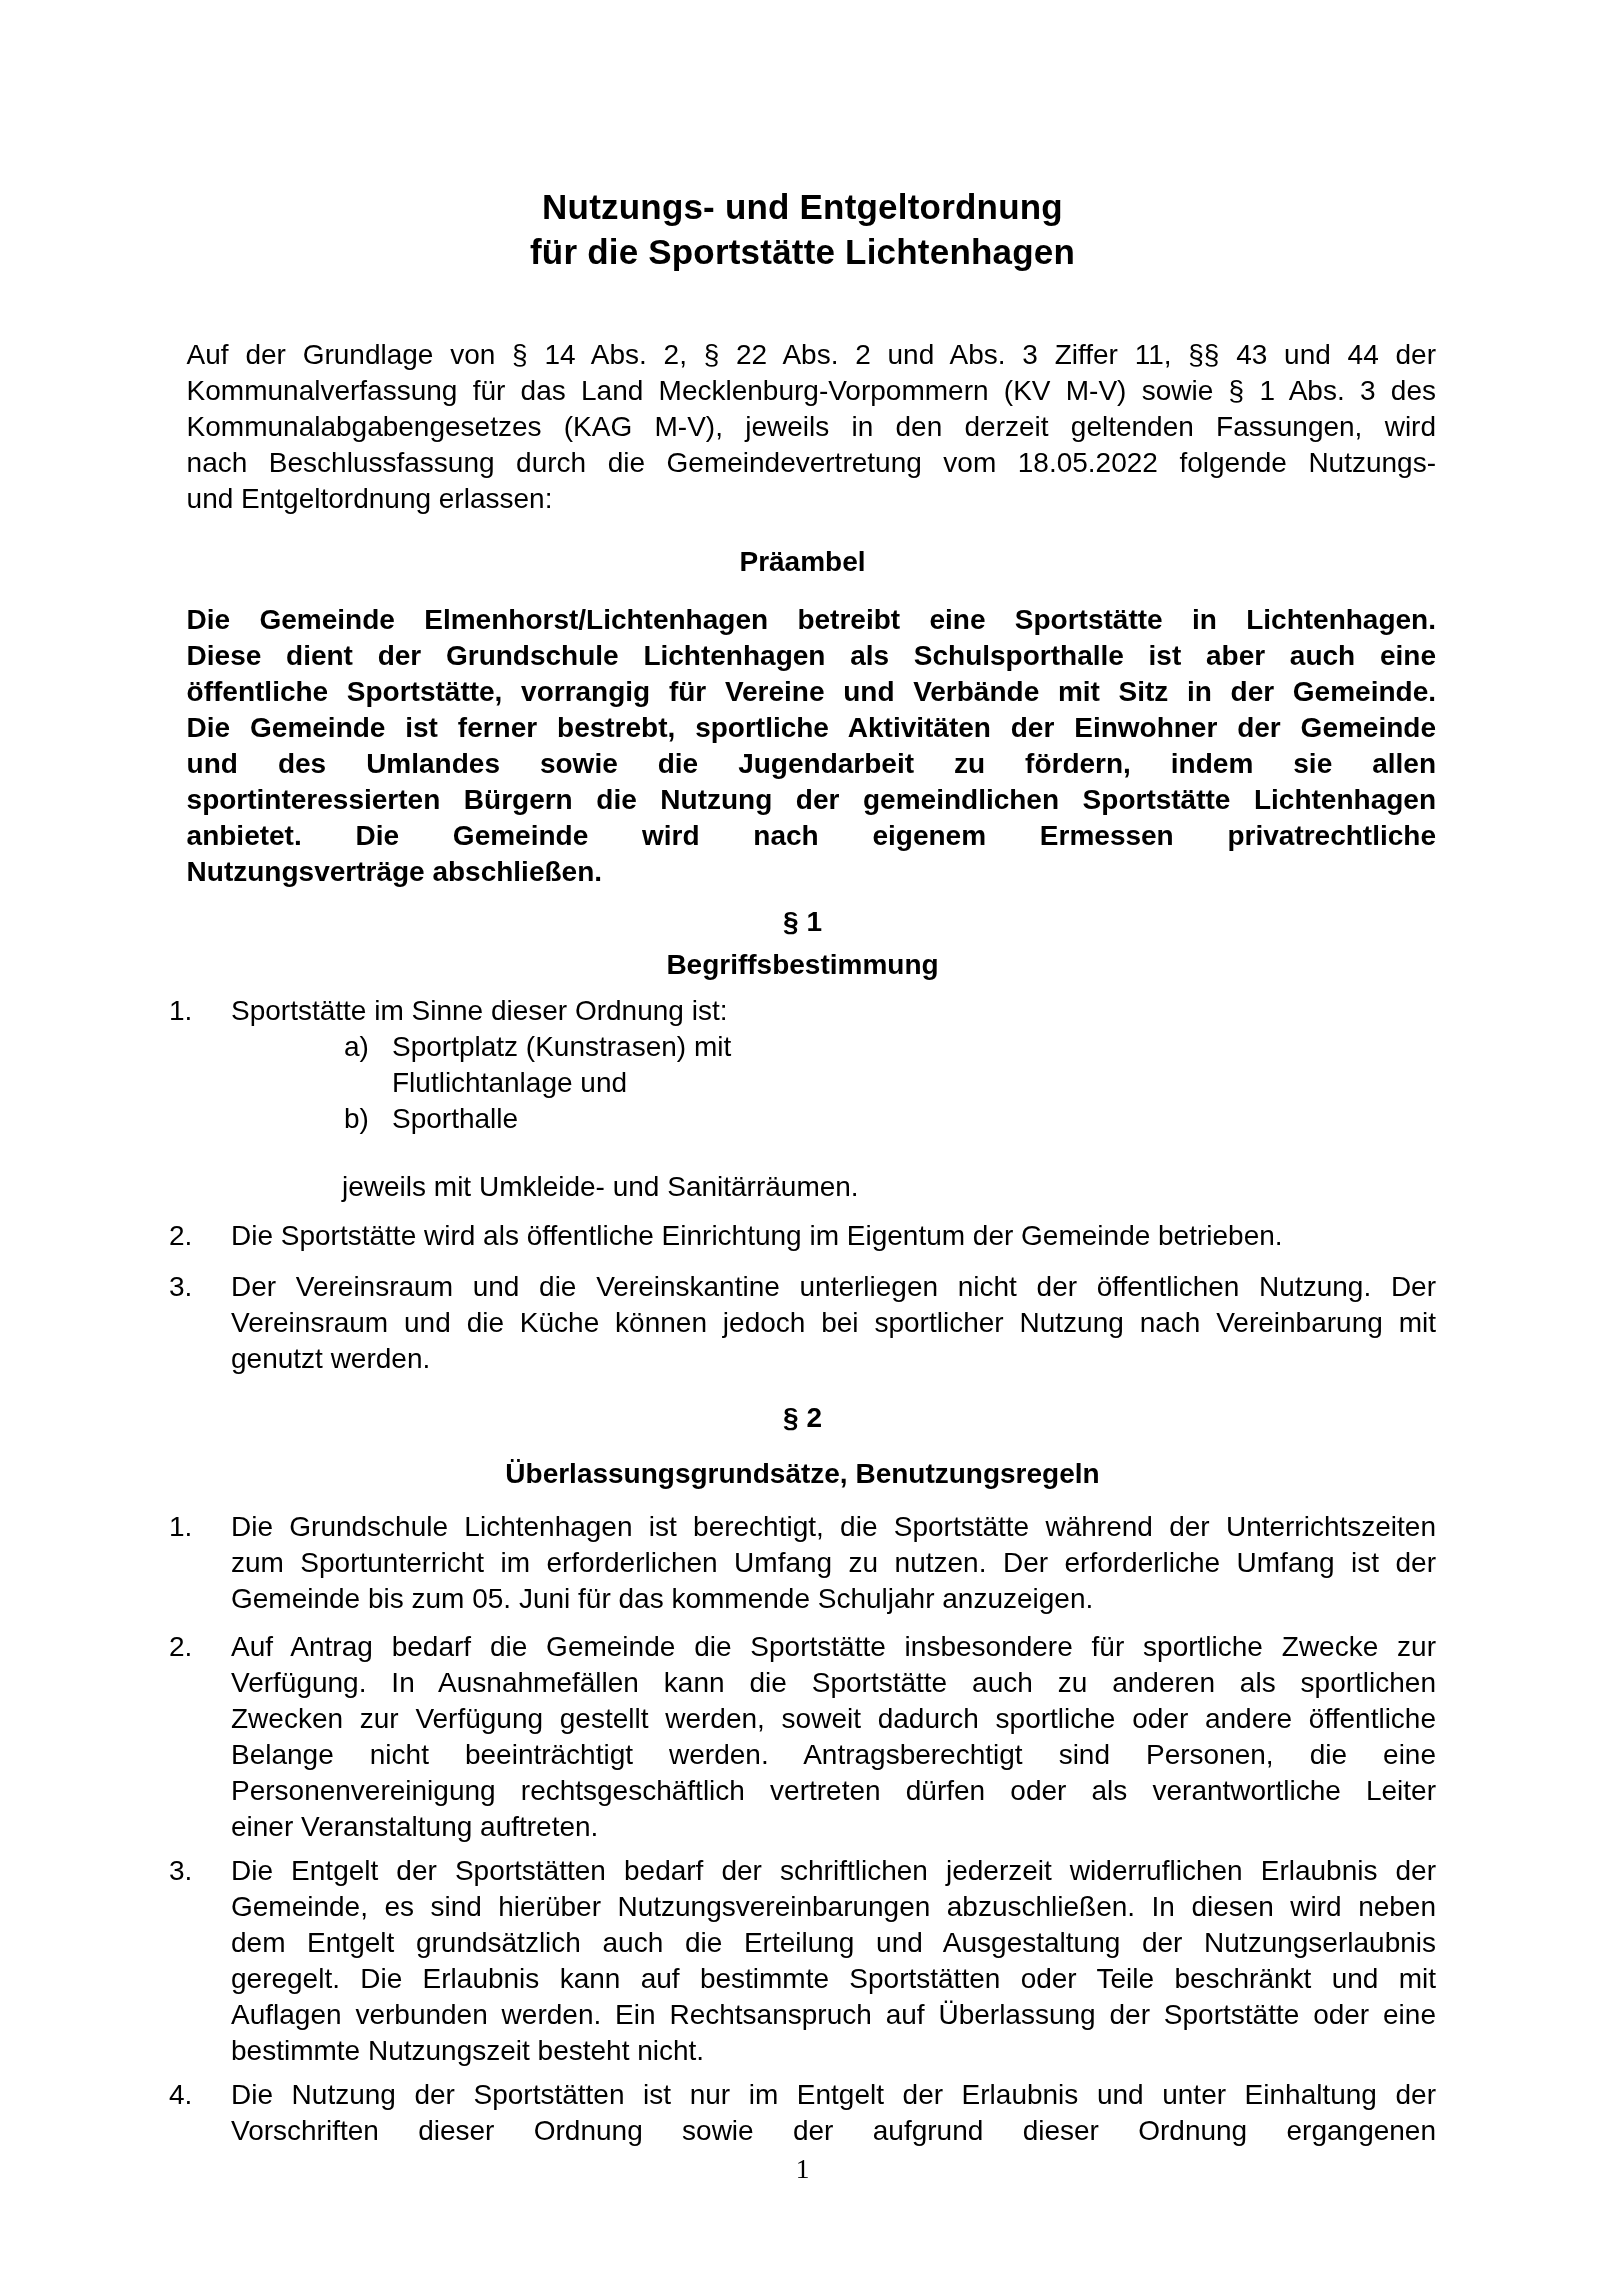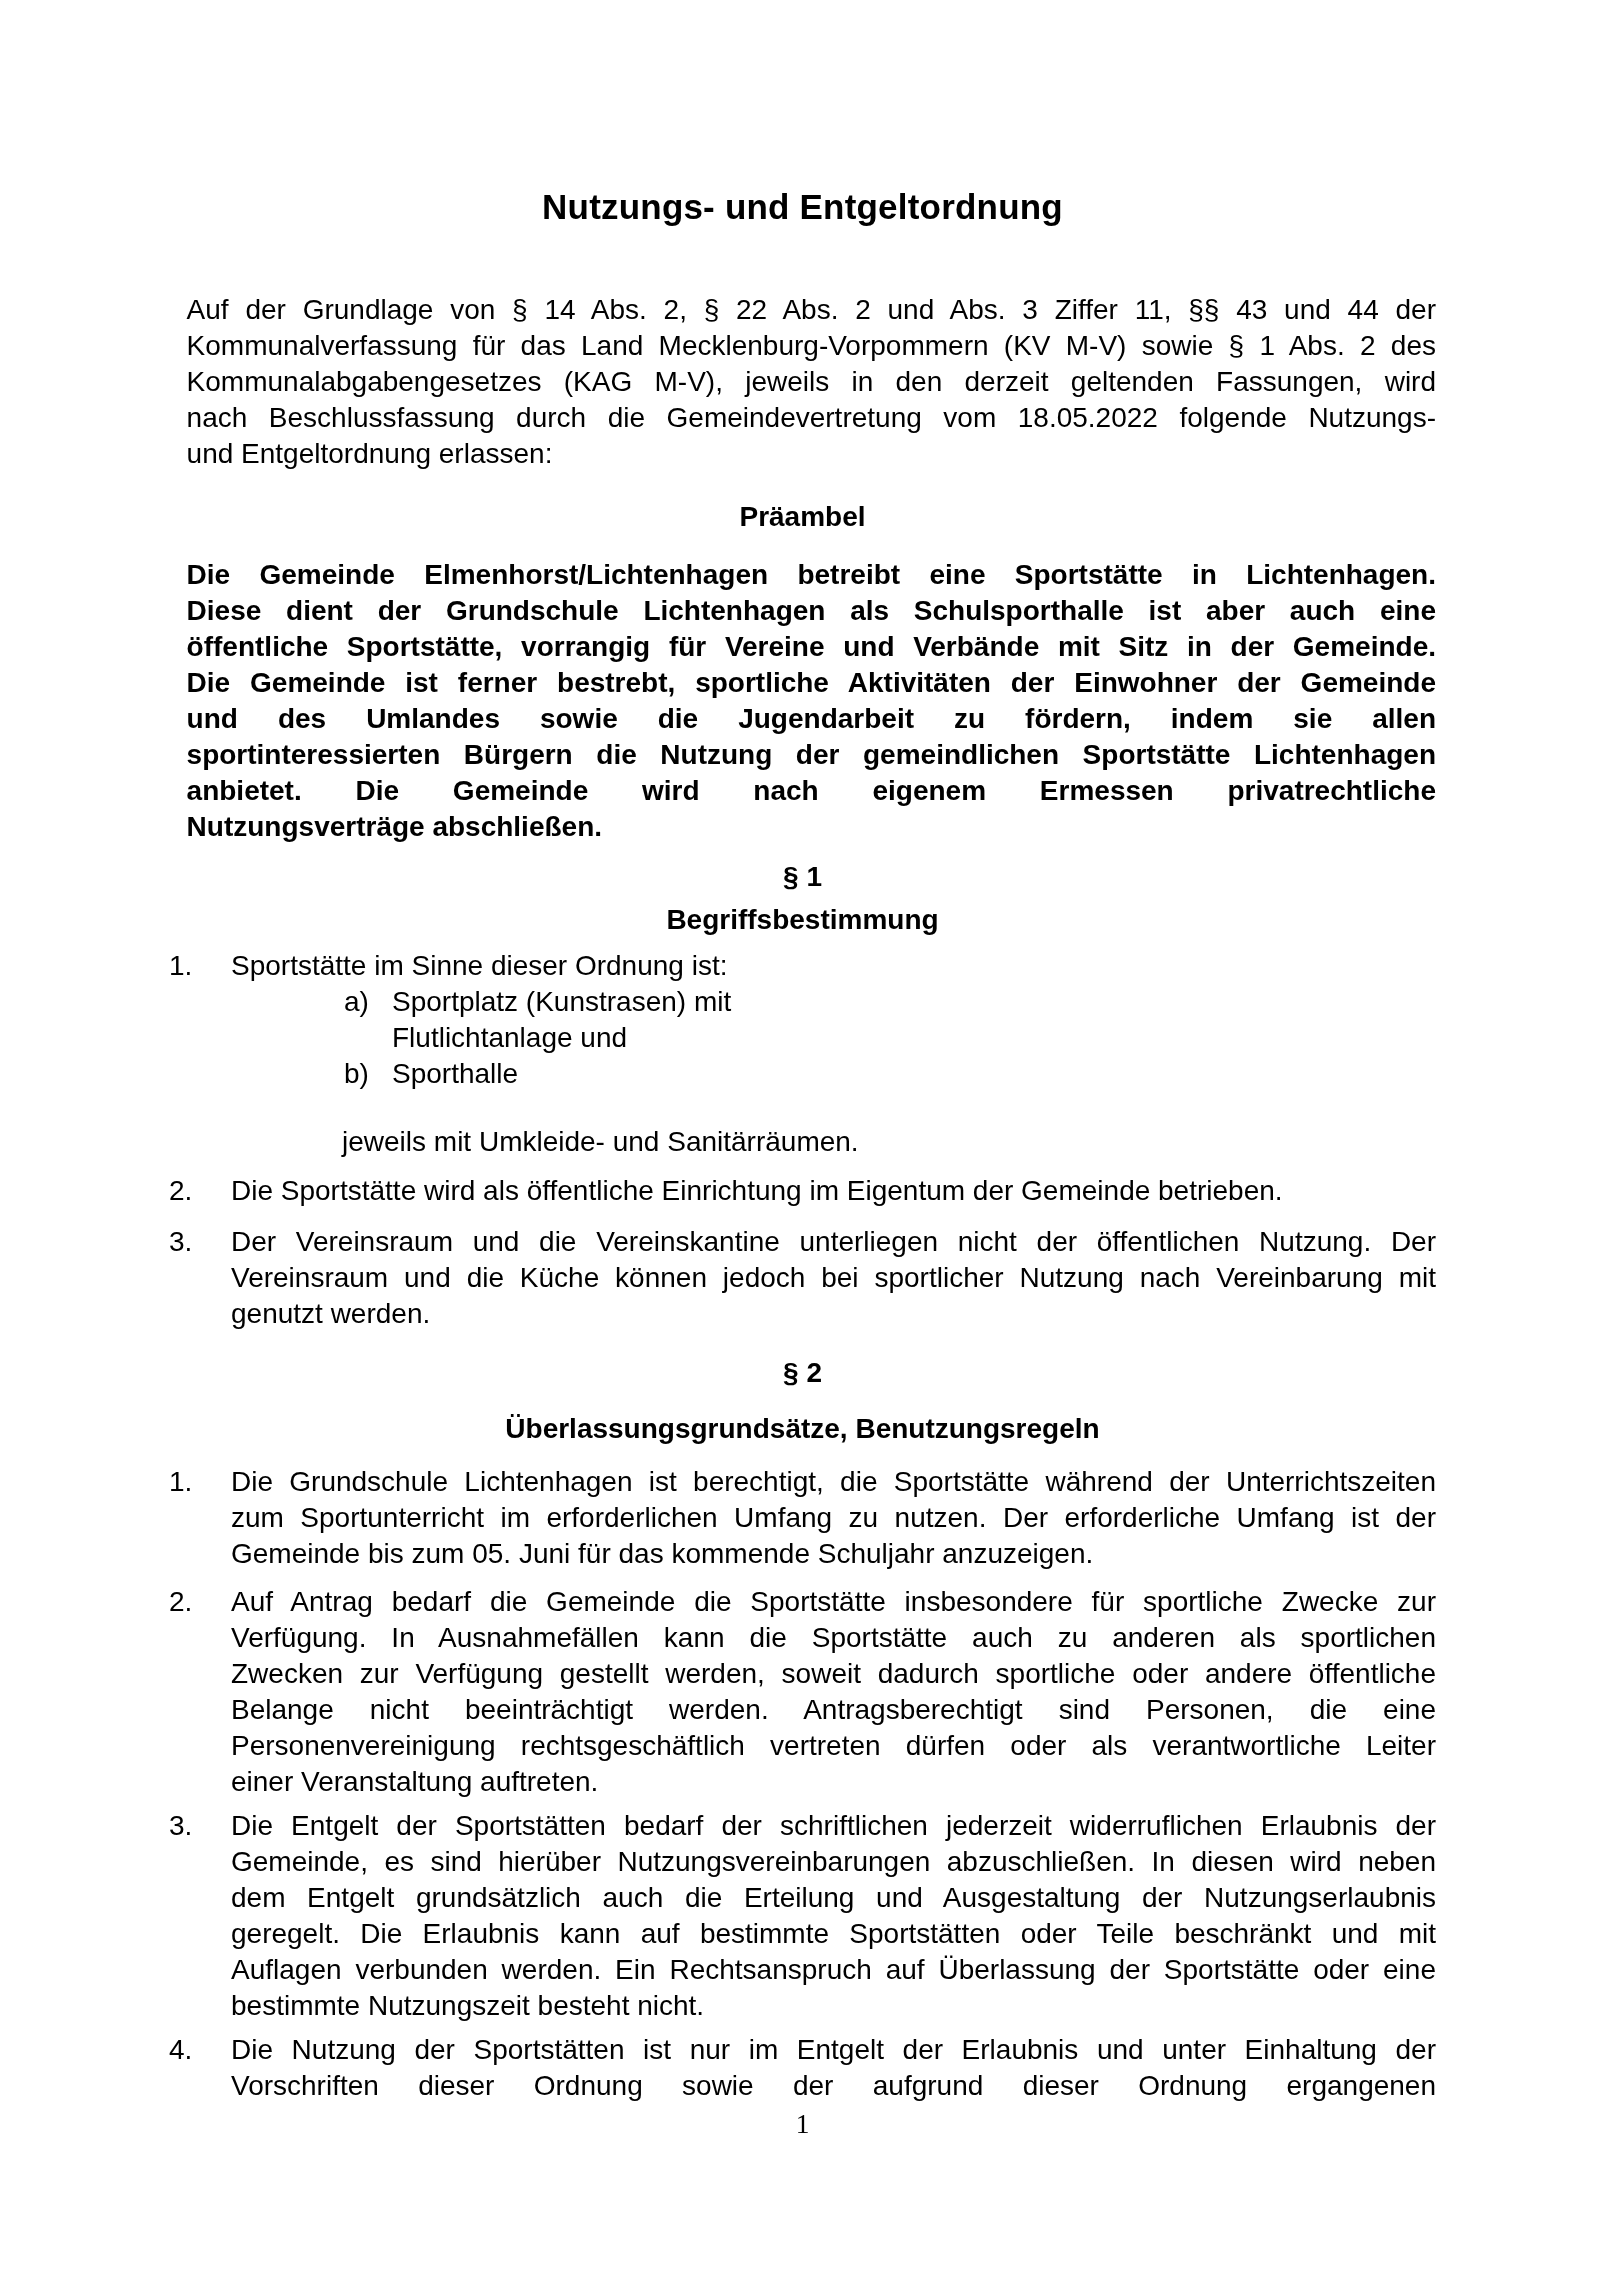--- a/index.html
+++ b/index.html
@@ -51,25 +51,26 @@
     font-size:27.4px;line-height:36px;
   }
 </style>
 </head>
 <body>
 
 <div class="page">
 
   <div class="title">
       <div class="ln">Nutzungs- und Entgeltordnung</div>
+      <div class="ln">für die Sportstätte Lichtenhagen</div>
     </div>
 
   <div class="intro indent">
       <div class="ln just">Auf der Grundlage von § 14 Abs. 2, § 22 Abs. 2 und Abs. 3 Ziffer 11, §§ 43 und 44 der</div>
-      <div class="ln just">Kommunalverfassung für das Land Mecklenburg-Vorpommern (KV M-V) sowie § 1 Abs. 2 des</div>
+      <div class="ln just">Kommunalverfassung für das Land Mecklenburg-Vorpommern (KV M-V) sowie § 1 Abs. 3 des</div>
       <div class="ln just">Kommunalabgabengesetzes (KAG M-V), jeweils in den derzeit geltenden Fassungen, wird</div>
       <div class="ln just">nach Beschlussfassung durch die Gemeindevertretung vom 18.05.2022 folgende Nutzungs-</div>
       <div class="ln">und Entgeltordnung erlassen:</div>
     </div>
 
   <div class="h-center preamble-h">Präambel</div>
 
   <div class="preamble indent">
       <div class="ln just">Die Gemeinde Elmenhorst/Lichtenhagen betreibt eine Sportstätte in Lichtenhagen.</div>
       <div class="ln just">Diese dient der Grundschule Lichtenhagen als Schulsporthalle ist aber auch eine</div>

